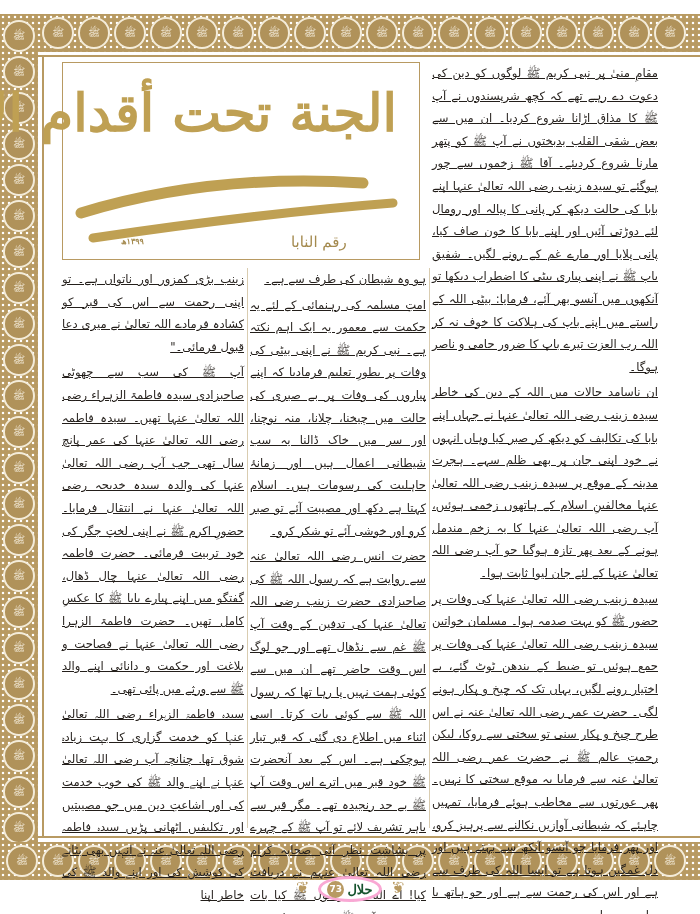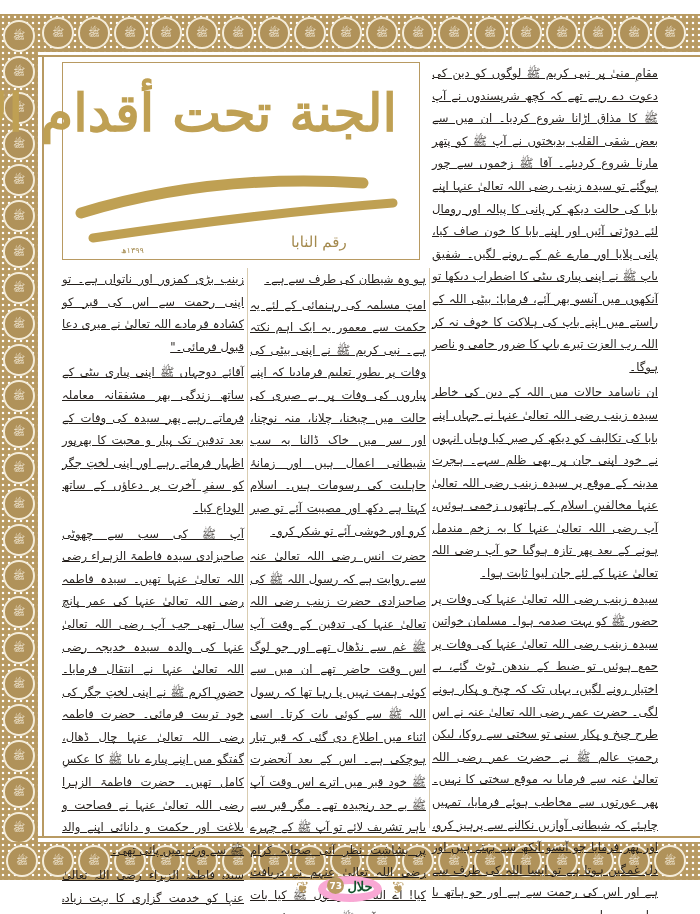--- a/index.html
+++ b/index.html
@@ -32,39 +32,39 @@
     position: absolute; left: 62px; top: 62px; width: 358px; height: 198px;
     border: 1.5px solid #b89a62; box-sizing: border-box; background: #fff;
   }
   .title-box svg { position: absolute; left: 0; top: 0; }
   .calli-text {
     position: absolute; right: 22px; top: 20px; direction: rtl;
     font-family: "DejaVu Serif", serif; color: #bfa053; font-size: 52px; line-height: 60px;
     font-weight: bold; text-align: right; white-space: nowrap;
   }
   .signature { position: absolute; left: 228px; top: 170px; font-size: 15px; color: #a48a4e; direction: rtl; font-family: "DejaVu Serif", serif; }
-  .year { position: absolute; left: 58px; top: 183px; font-size: 8px; color: #a48a4e; direction: rtl; font-family: "DejaVu Serif", serif; }
+  .year { position: absolute; left: 58px; top: 173px; font-size: 8px; color: #a48a4e; direction: rtl; font-family: "DejaVu Serif", serif; font-weight: bold; }
 
   .column {
     position: absolute; direction: rtl; text-align: justify; text-align-last: right;
     font-family: "DejaVu Sans", sans-serif; font-size: 11.6px; line-height: 22.6px; color: #241f1b;
   }
   .column p { margin: 0 0 3px 0; text-decoration: underline; }
   .col-right { left: 432px; top: 62px; width: 226px; }
   .col-middle { left: 250px; top: 268px; width: 176px; }
   .col-left { left: 62px; top: 268px; width: 182px; }
   .col-rule { position: absolute; width: 1px; background: #d9ccb0; }
 
   .footer-badge {
     position: absolute; left: 290px; top: 872px; width: 120px; height: 34px;
   }
   .footer-oval {
     position: absolute; left: 28px; top: 4px; width: 64px; height: 26px; border-radius: 50%;
-    border: 8px solid #f9a8d4; background: #fff; box-sizing: border-box;
-    display: flex; align-items: flex-end; justify-content: center; gap: 3px;
+    border: 3px solid #f9a8d4; background: #fff; box-sizing: border-box;
+    display: flex; align-items: center; justify-content: center; gap: 3px;
   }
   .page-num {
     width: 17px; height: 17px; border-radius: 50%; background: #b89a62; color: #fff;
     font-size: 9px; font-weight: bold; display: flex; align-items: center; justify-content: center;
     font-family: "DejaVu Sans", sans-serif;
   }
   .footer-logo { color: #14532d; font-size: 13px; font-weight: bold; font-family: "DejaVu Serif", serif; direction: rtl; }
   .flourish { position: absolute; top: 8px; color: #b89a62; font-size: 16px; line-height: 16px; }
 </style>
 </head>
@@ -163,21 +163,20 @@
 </div>
 
 <div class="column col-middle">
   <p>ہو وہ شیطان کی طرف سے ہے۔</p>
   <p>امتِ مسلمہ کی رہنمائی کے لئے یہ حکمت سے معمور یہ ایک اہم نکتہ ہے۔ نبی کریم ﷺ نے اپنی بیٹی کی وفات پر بطورِ تعلیم فرمادیا کہ اپنے پیاروں کی وفات پر بے صبری کی حالت میں چیخنا، چلانا، منہ نوچنا، اور سر میں خاک ڈالنا یہ سب شیطانی اعمال ہیں اور زمانۂ جاہلیت کی رسومات ہیں۔ اسلام کہتا ہے دکھ اور مصیبت آئے تو صبر کرو اور خوشی آئے تو شکر کرو۔</p>
   <p>حضرت انس رضی اللہ تعالیٰ عنہ سے روایت ہے کہ رسول اللہ ﷺ کی صاحبزادی حضرت زینب رضی اللہ تعالیٰ عنہا کی تدفین کے وقت آپ ﷺ غم سے نڈھال تھے اور جو لوگ اس وقت حاضر تھے ان میں سے کوئی ہمت نہیں پا رہا تھا کہ رسول اللہ ﷺ سے کوئی بات کرتا۔ اسی اثناء میں اطلاع دی گئی کہ قبر تیار ہوچکی ہے۔ اس کے بعد آنحضرت ﷺ خود قبر میں اترے اس وقت آپ ﷺ بے حد رنجیدہ تھے۔ مگر قبر سے باہر تشریف لائے تو آپ ﷺ کے چہرے پر بشاشت نظر آئی صحابہ کرام رضی اللہ تعالیٰ عنہم نے دریافت کیا! اے اللہ کے رسول ﷺ کیا بات تھی جب آپ ﷺ قبر میں اترے تو چہرہ مبارک پر رنج والم کے آثار نمایاں تھے مگر جب آپ ﷺ قبر سے باہر آئے تو مطمئن نظر آنے لگے۔ اللہ کے رسول ﷺ نے فرمایا، پہلے قبر کی تنگی اور خوفناکی میرے سامنے تھی۔ میں نے اللہ تعالیٰ سے دعا فرمائی "اے اللہ میری بیٹی</p>
 </div>
 
 <div class="column col-left">
   <p>زینب بڑی کمزور اور ناتواں ہے۔ تو اپنی رحمت سے اس کی قبر کو کشادہ فرمادے اللہ تعالیٰ نے میری دعا قبول فرمائی۔"</p>
-  <p>آقائے دوجہاں ﷺ اپنی پیاری بیٹی کے ساتھ زندگی بھر مشفقانہ معاملہ فرماتے رہے پھر سیدہ کی وفات کے بعد تدفین تک پیار و محبت کا بھرپور اظہار فرماتے رہے اور اپنی لختِ جگر کو سفرِ آخرت پر دعاؤں کے ساتھ الوداع کیا۔</p>
   <p>آپ ﷺ کی سب سے چھوٹی صاحبزادی سیدہ فاطمۃ الزہراء رضی اللہ تعالیٰ عنہا تھیں۔ سیدہ فاطمہ رضی اللہ تعالیٰ عنہا کی عمر پانچ سال تھی جب آپ رضی اللہ تعالیٰ عنہا کی والدہ سیدہ خدیجہ رضی اللہ تعالیٰ عنہا نے انتقال فرمایا۔ حضورِ اکرم ﷺ نے اپنی لختِ جگر کی خود تربیت فرمائی۔ حضرت فاطمہ رضی اللہ تعالیٰ عنہا چال ڈھال، گفتگو میں اپنے پیارے بابا ﷺ کا عکسِ کامل تھیں۔ حضرت فاطمۃ الزہرا رضی اللہ تعالیٰ عنہا نے فصاحت و بلاغت اور حکمت و دانائی اپنے والد ﷺ سے ورثے میں پائی تھی۔</p>
   <p>سیدہ فاطمۃ الزہراء رضی اللہ تعالیٰ عنہا کو خدمت گزاری کا بہت زیادہ شوق تھا۔ چنانچہ آپ رضی اللہ تعالیٰ عنہا نے اپنے والد ﷺ کی خوب خدمت کی اور اشاعتِ دین میں جو مصیبتیں اور تکلیفیں اٹھانی پڑیں سیدہ فاطمہ رضی اللہ تعالیٰ عنہ نے انہیں بھی بٹانے کی کوشش کی اور اپنے والد ﷺ کی خاطر اپنا</p>
 </div>
 
 <div class="footer-badge">
   <span class="flourish" style="left:6px;">❦</span>
   <div class="footer-oval">
     <span class="page-num">73</span>
     <span class="footer-logo">حلال</span>
   </div>

